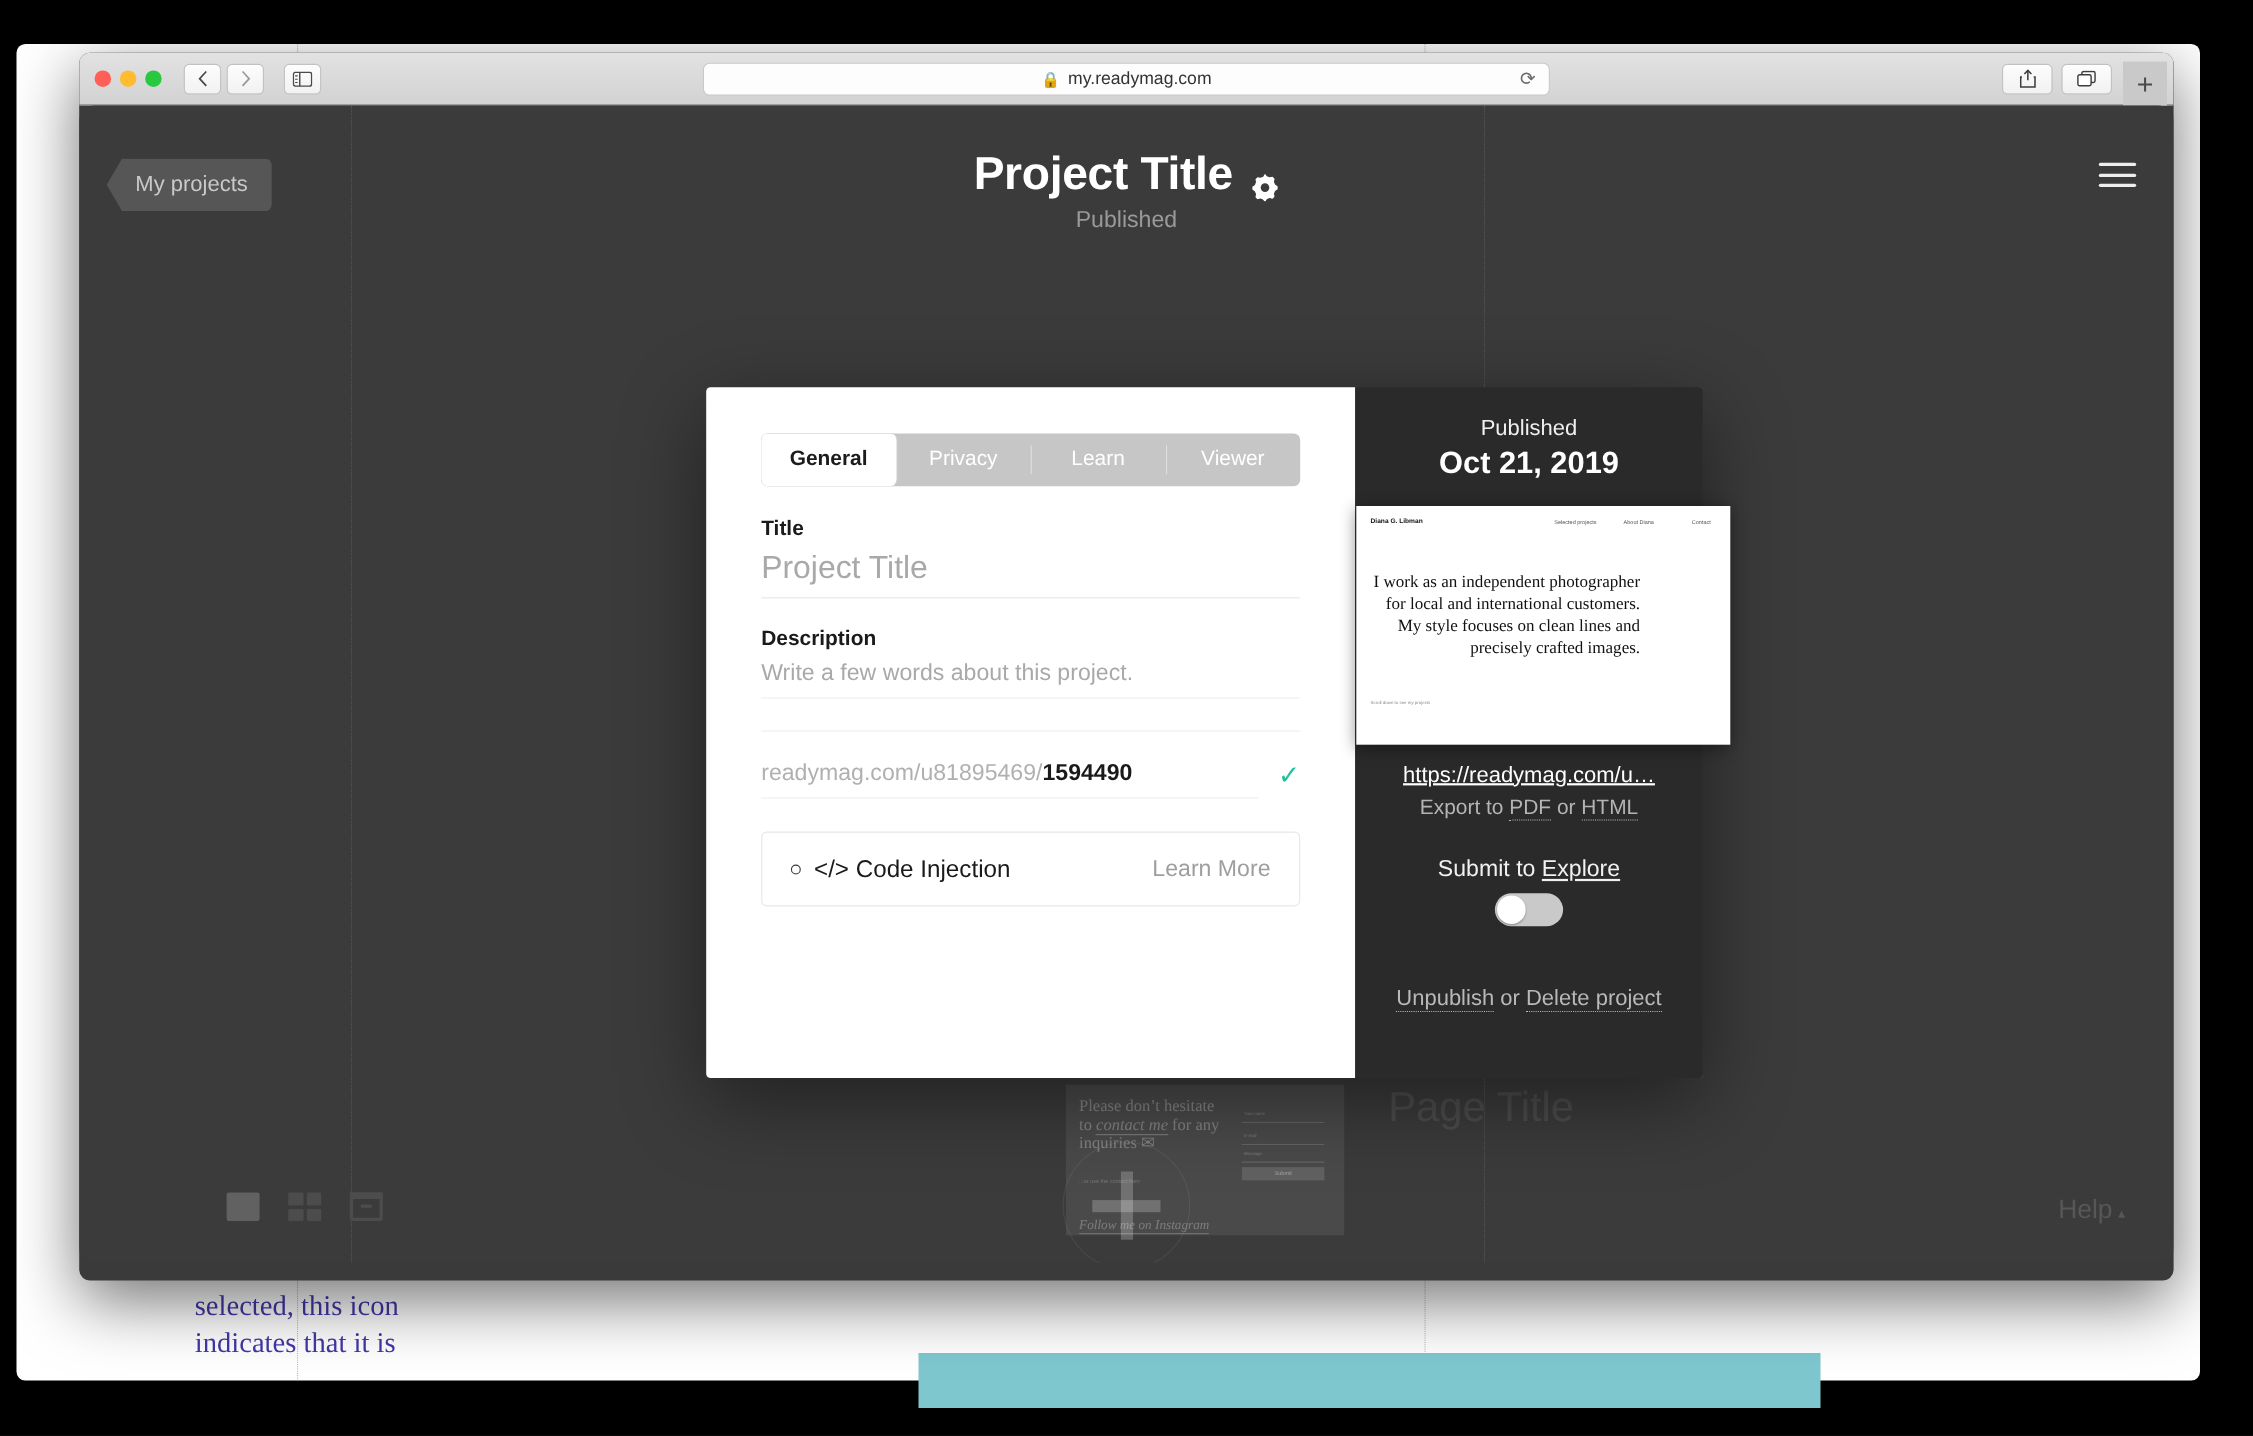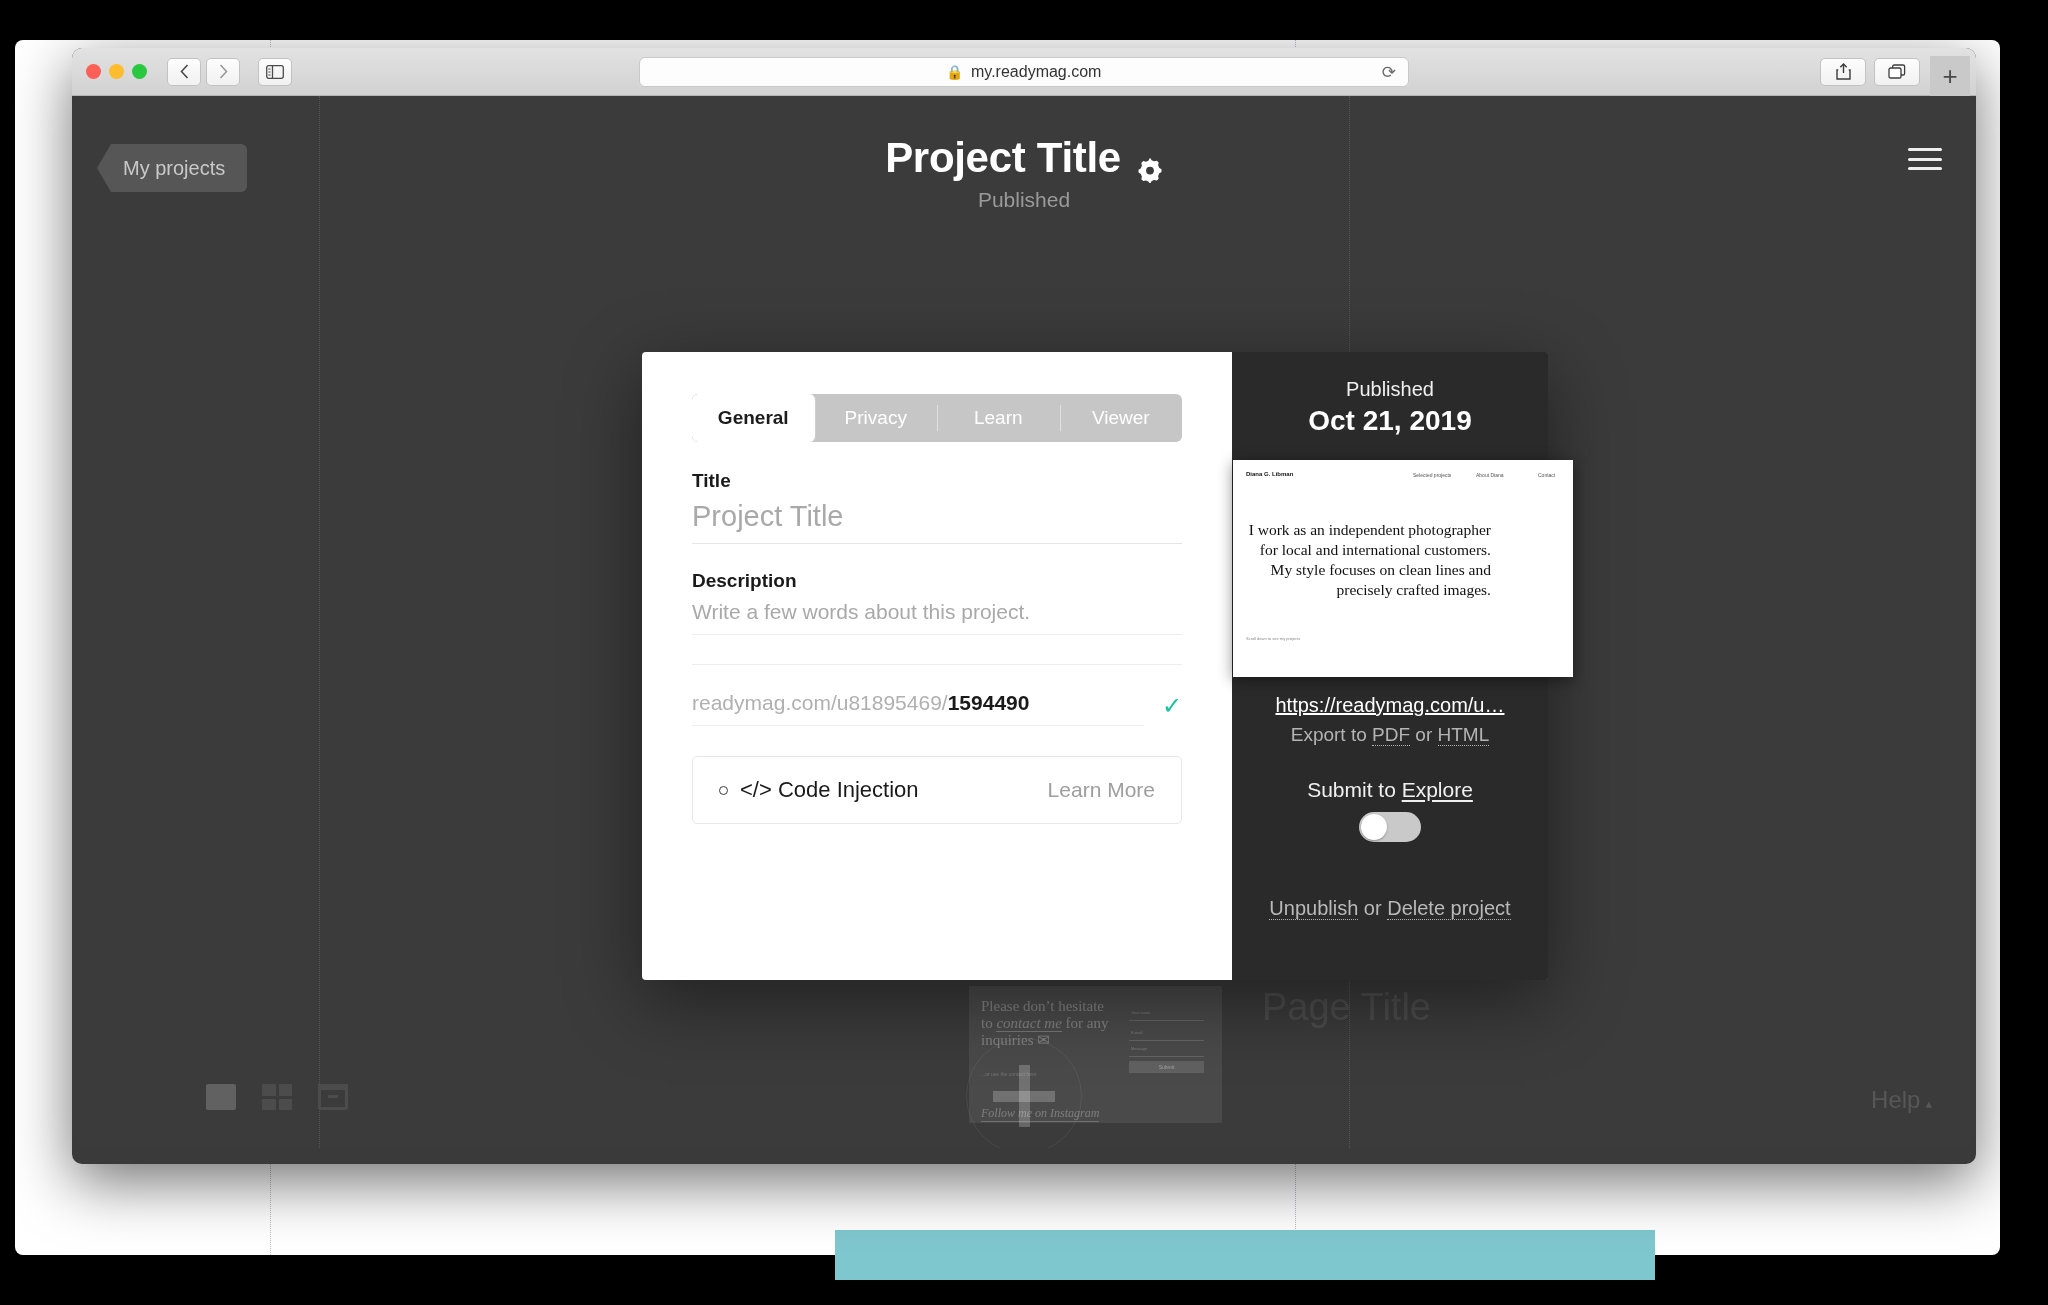--- a/index.html
+++ b/index.html
@@ -344,20 +344,22 @@
   }
 </style>
 </head>
 <body>
 
 <div id="page-root">
 
   <div class="bg-doc">
     <div class="bg-dash-line" style="left:255px"></div>
     <div class="bg-dash-line" style="left:1280px"></div>
+    <div class="bg-doc-text" style="left:162px; top:1130px;">selected, this icon
+indicates that it is</div>
     <div class="bg-teal"></div>
   </div>
 
   <div id="browser">
 
     <div id="toolbar">
       <div class="traffic">
         <div class="light red"></div>
         <div class="light yellow"></div>
         <div class="light green"></div>

